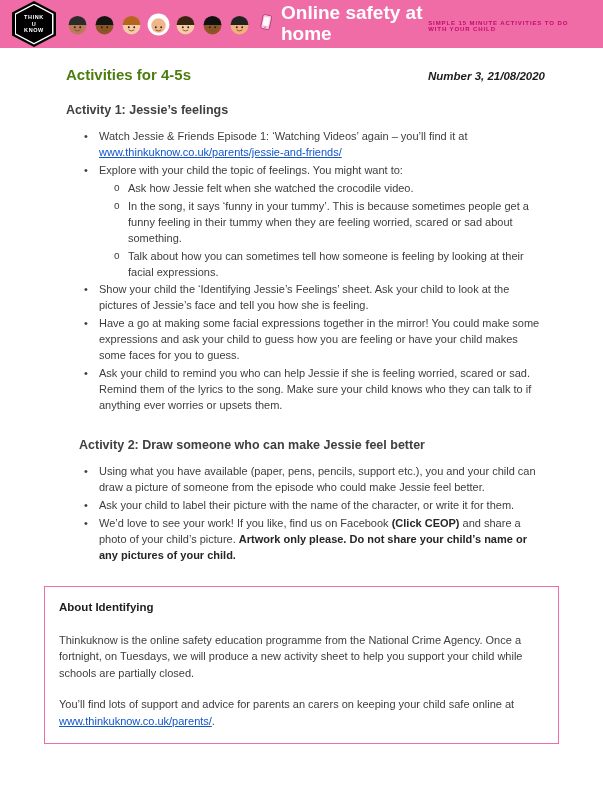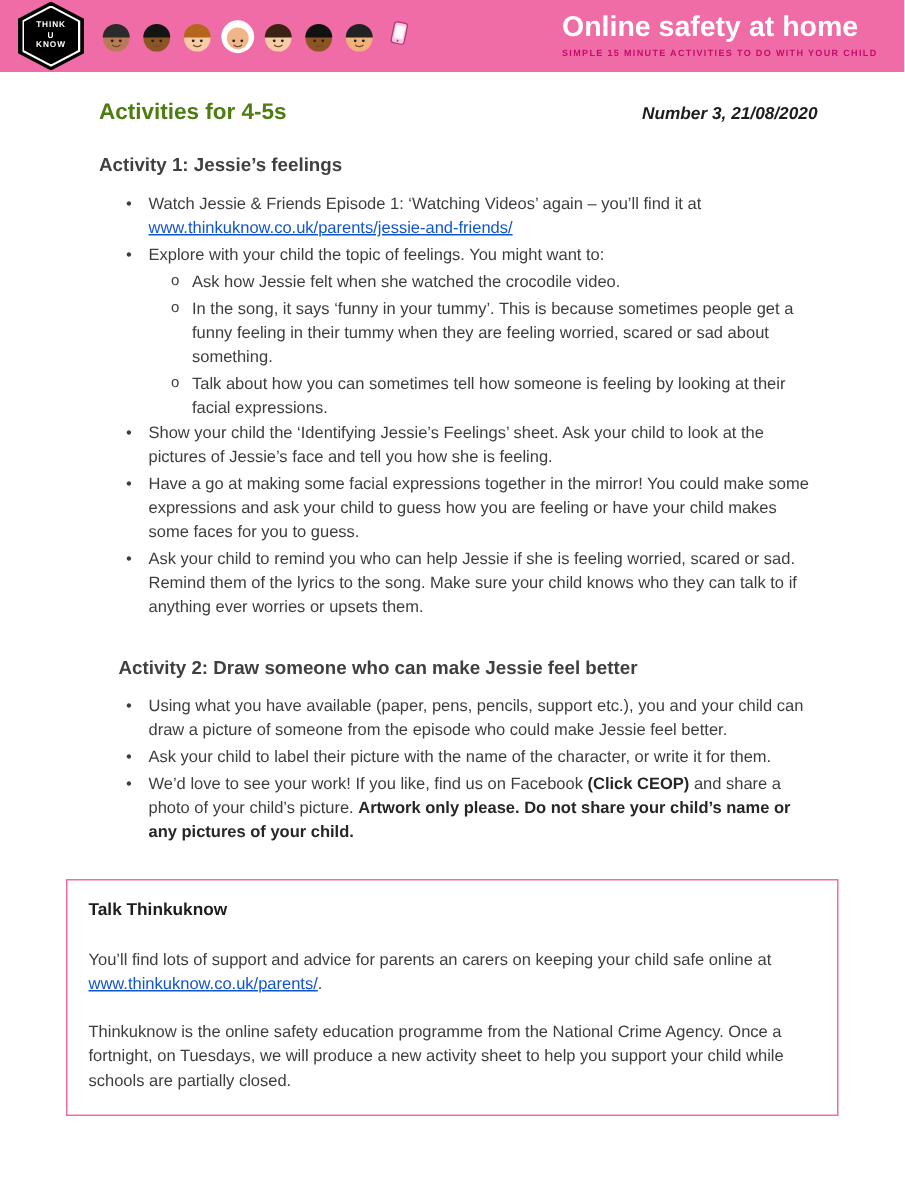--- a/index.html
+++ b/index.html
@@ -22,21 +22,21 @@
   }
   .hex { clip-path: polygon(50% 0%, 100% 25%, 100% 75%, 50% 100%, 0% 75%, 0% 25%); }
   .hex-outer { width: 44px; height: 46px; background: #000; display:flex; align-items:center; justify-content:center; flex:0 0 auto; }
   .hex-mid   { width: 39px; height: 41px; background: #fff; display:flex; align-items:center; justify-content:center; }
   .hex-inner { width: 36px; height: 38px; background: #000; display:flex; flex-direction:column; align-items:center; justify-content:center; }
   .hex-inner span { color:#fff; font-weight:bold; font-size:5.5px; letter-spacing:0.6px; line-height:1.25; }
   .avatars { display:flex; align-items:center; gap:2px; margin-left:4px; }
   .avatar { width:25px; height:25px; display:inline-block; }
   .avatar svg { width:100%; height:100%; }
   .phone { width:20px; height:24px; display:inline-block; margin-left:2px; }
-  .banner-text { margin-left:auto; display:flex; flex-direction:column; align-items:flex-start; padding-right:6px; }
+  .banner-text { margin-left:auto; display:flex; flex-direction:row; align-items:center; padding-right:6px; }
   .banner-title { color:#ffffff; font-size:19px; font-weight:bold; line-height:1.1; }
   .banner-subtitle { color:#c40a6e; font-size:6px; font-weight:bold; letter-spacing:0.9px; margin-top:3px; text-transform:uppercase; }
   
   .content { padding: 0 58px 0 66px; }
   .title-row { display:flex; justify-content:space-between; align-items:baseline; margin-top:18px; }
   .page-title { font-size:15px; font-weight:bold; color:#4d7c0f; }
   .page-issue { font-size:11.5px; font-weight:bold; font-style:italic; color:#1d1d1d; }
   .activity-heading { color:#404040; font-weight:bold; font-size:12.5px; margin:20px 0 12px 0; }
   .activity-heading.second { margin-top:24px;margin-left:13px; }
   ul.blist { list-style:none; margin:0; padding:0; }
@@ -194,16 +194,16 @@
         </li>
         <li class="li lvl1">
           <span class="marker">•</span>
           <span class="li-text"><span>We’d love to see your work! If you like, find us on Facebook </span><span class="seg-bold">(Click CEOP)</span><span> and share a photo of your child’s picture. </span><span class="seg-bold">Artwork only please. Do not share your child’s name or any pictures of your child.</span></span>
         </li>
       </ul>
   </section>
 </div>
 
 <div class="about-box">
-  <div class="about-heading">Talk Thinkuknow</div>
+  <div class="about-heading">About Identifying</div>
+  <p><span>Thinkuknow is the online safety education programme from the National Crime Agency. Once a fortnight, on Tuesdays, we will produce a new activity sheet to help you support your child while schools are partially closed.</span></p>
   <p><span>You’ll find lots of support and advice for parents an carers on keeping your child safe online at </span><a href="#" class="link">www.thinkuknow.co.uk/parents/</a><span>.</span></p>
-  <p><span>Thinkuknow is the online safety education programme from the National Crime Agency. Once a fortnight, on Tuesdays, we will produce a new activity sheet to help you support your child while schools are partially closed.</span></p>
 </div>
 
 </body></html>

